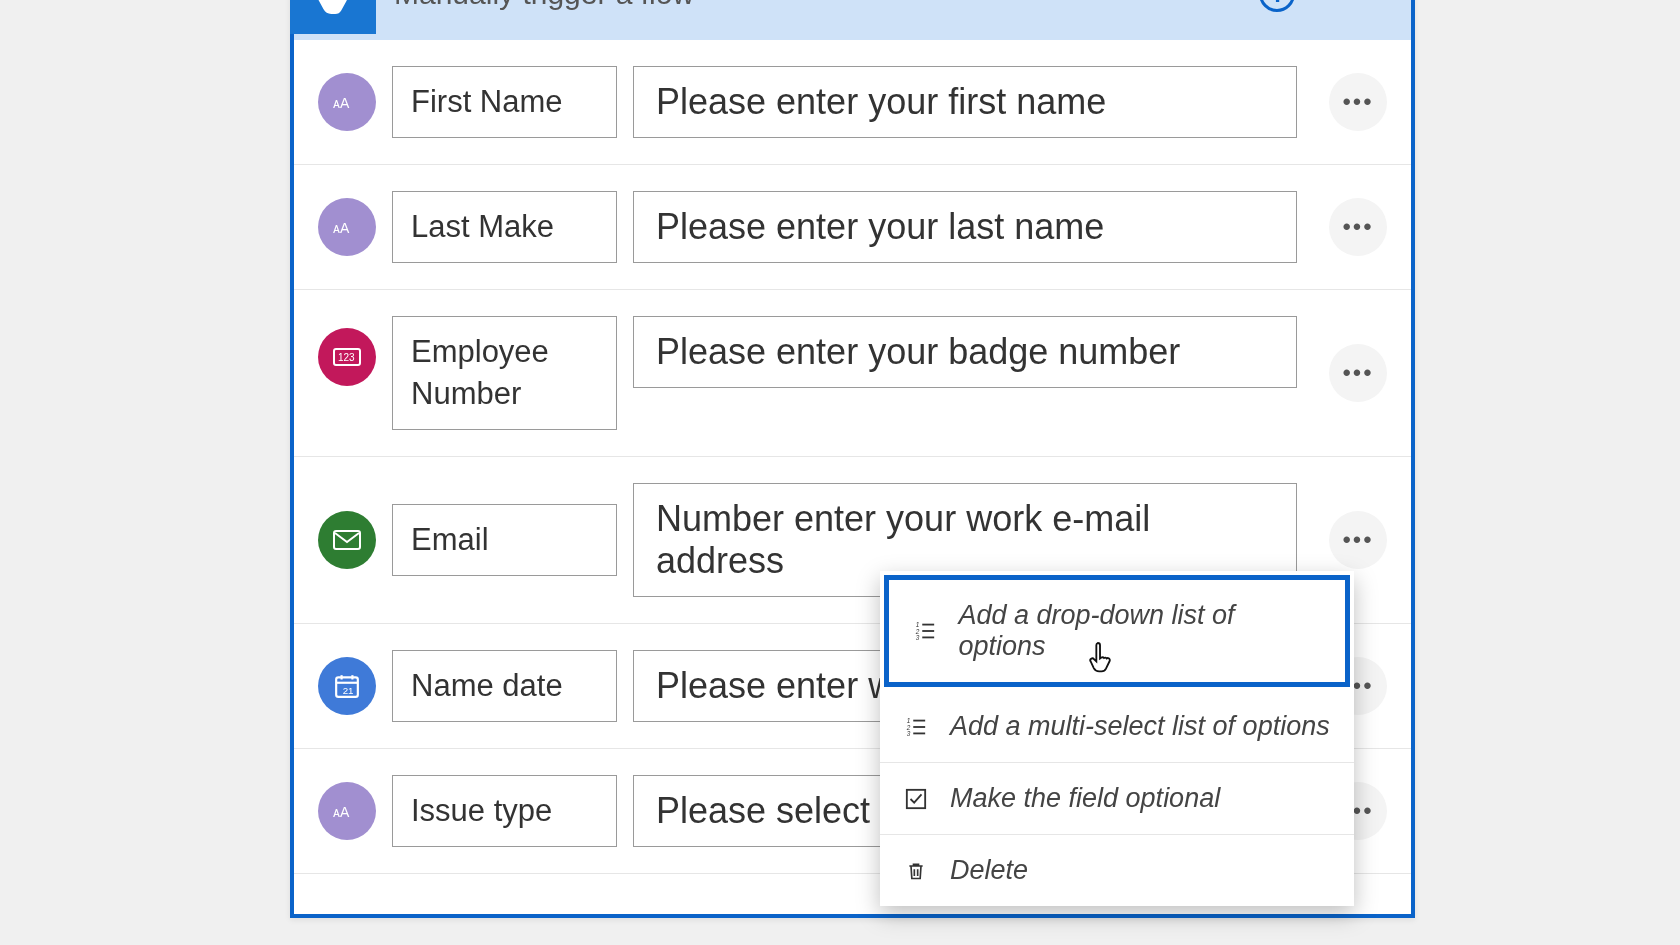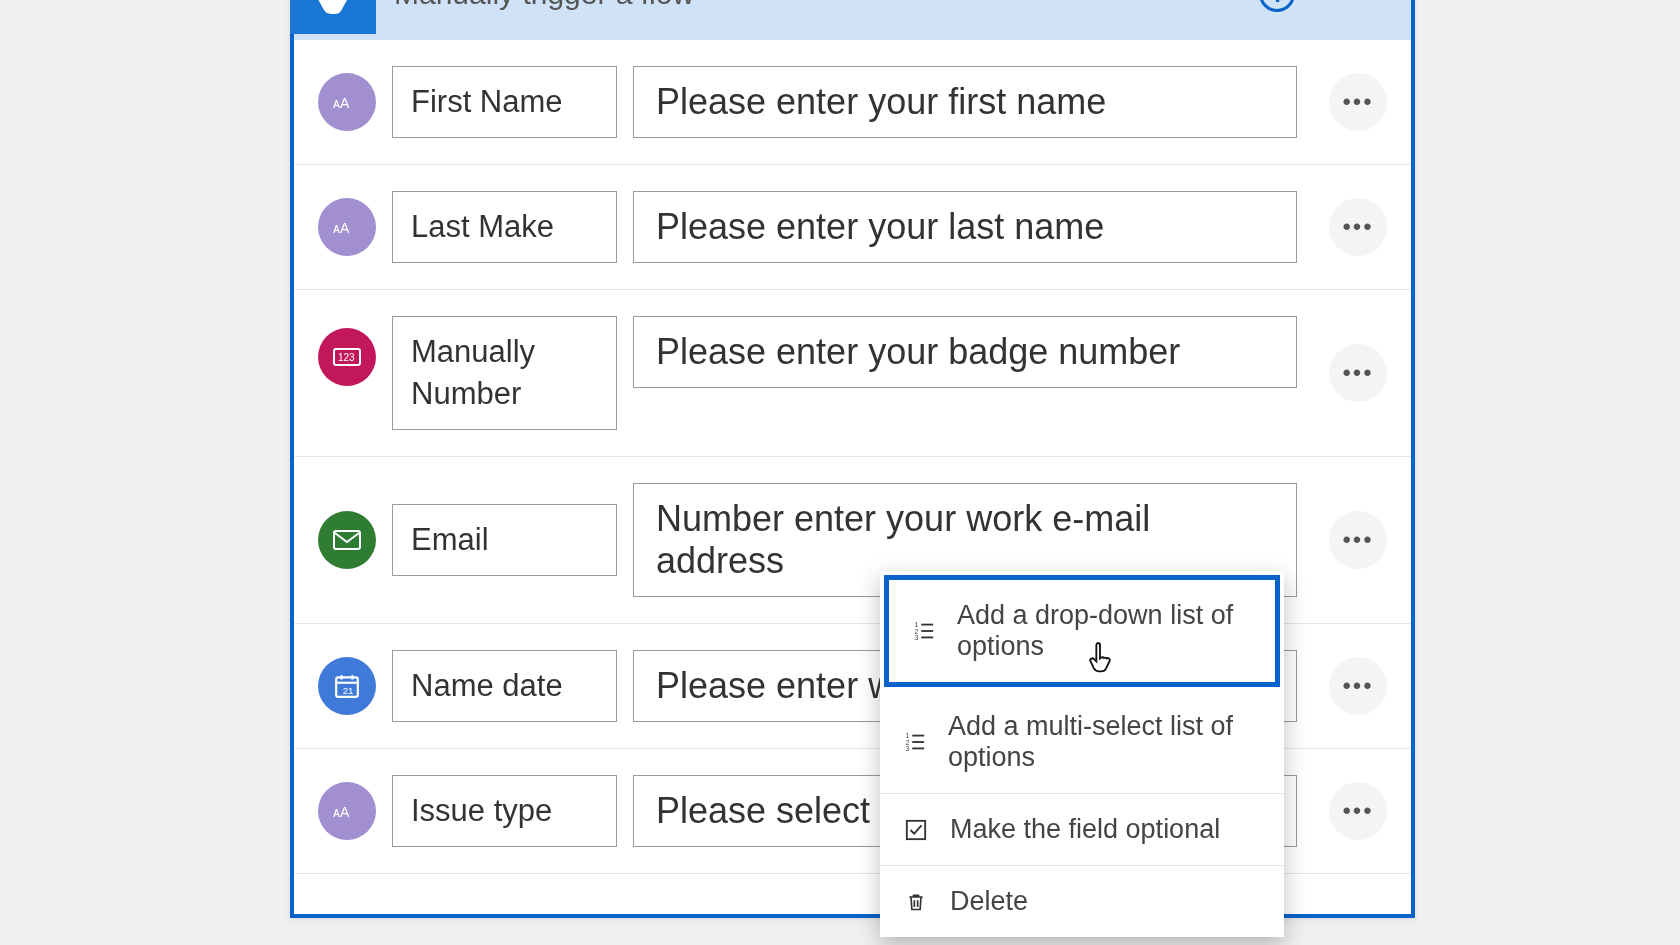--- a/index.html
+++ b/index.html
@@ -141,24 +141,25 @@
     .employee-row { align-items: flex-start; }
     .employee-row .type-icon,
     .employee-row .row-more { margin-top: 12px; }
     .employee-row .row-more { margin-top: 28px; }
 
     
     .menu {
       position: absolute;
       left: 880px;
       top: 571px;
-      width: 404px;
+      width: 474px;
       background: #fff;
       box-shadow: 0 8px 22px rgba(0,0,0,0.25);
       z-index: 20;
+      font-style: italic;
     }
     .menu-item, .menu-item-hl {
       display: flex;
       align-items: center;
       gap: 22px;
       padding: 20px 24px;
       font-size: 27px;
       color: #444;
     }
     .menu-item-hl {
@@ -232,21 +233,21 @@
       <div class="row-more">•••</div>
     </div>
 
     <div class="row employee-row">
       <div class="type-icon type-magenta">
         <svg width="28" height="18" viewBox="0 0 28 18" fill="none">
             <rect x="1" y="1" width="26" height="16" rx="2" stroke="white" stroke-width="2"></rect>
             <text x="5" y="13" font-size="10" fill="white" font-family="Segoe UI">123</text>
           </svg>
       </div>
-      <div class="label-box">Manually Number</div>
+      <div class="label-box">Employee Number</div>
       <div class="placeholder-box">Please enter your badge number</div>
       <div class="row-more">•••</div>
     </div>
 
     <div class="row">
       <div class="type-icon type-green">
         <svg width="28" height="20" viewBox="0 0 28 20" fill="none">
             <rect x="1" y="1" width="26" height="18" rx="2" stroke="white" stroke-width="2"></rect>
             <path d="M2 3l12 9 12-9" stroke="white" stroke-width="2" fill="none"></path>
           </svg>

